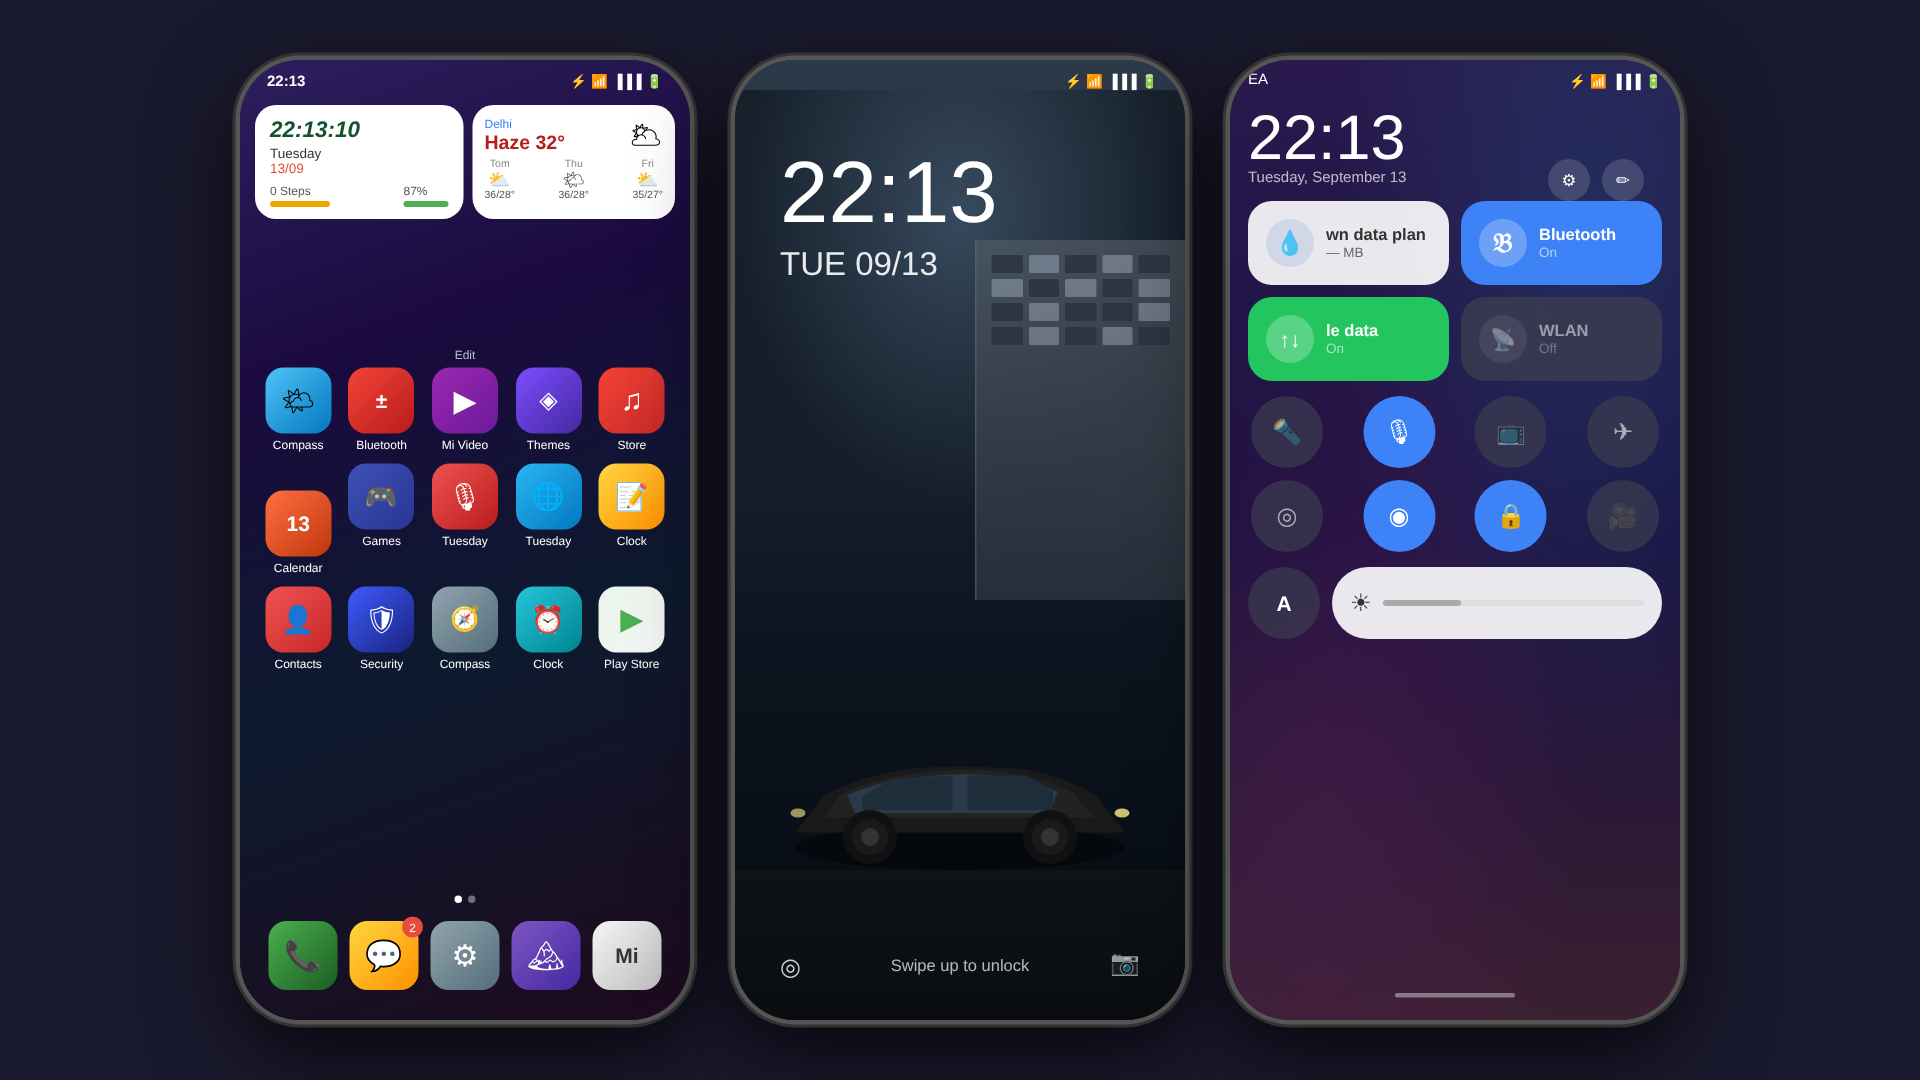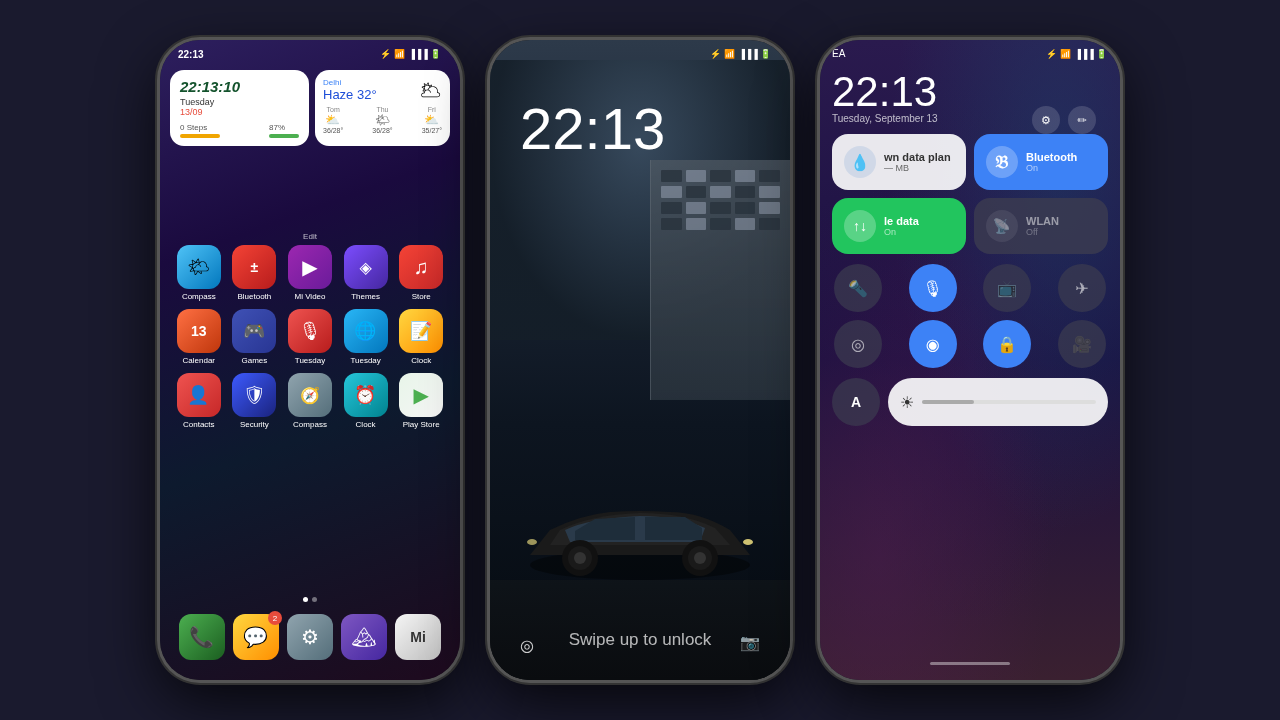--- a/index.html
+++ b/index.html
@@ -138,22 +138,22 @@
     }
 
     .weather-widget .haze {
       font-size: 9px;
       color: #333;
       font-weight: bold;
     }
 
     .weather-widget .temp-main {
       font-size: 13px;
-      font-weight: normal;
-      color: #1d4ed8;
+      font-weight: bold;
+      color: #b91c1c;
     }
 
     .weather-forecast {
       display: flex;
       justify-content: space-between;
       margin-top: 4px;
     }
 
     .forecast-day {
       text-align: center;
@@ -203,21 +203,21 @@
       font-size: 8px;
       color: white;
       text-align: center;
     }
 
     .icon-weather { background: linear-gradient(135deg, #4fc3f7, #0277bd); }
     .icon-calculator { background: linear-gradient(135deg, #f44336, #b71c1c); }
     .icon-mivideo { background: linear-gradient(135deg, #9c27b0, #6a1b9a); }
     .icon-themes { background: linear-gradient(135deg, #7c4dff, #4527a0); }
     .icon-music { background: linear-gradient(135deg, #f44336, #c62828); }
-    .icon-calendar { background: linear-gradient(135deg, #ff7043, #bf360c); }
+    .icon-calendar { background: linear-gradient(135deg, #ff7043, #bf360c); margin-top: 18px; }
     .icon-games { background: linear-gradient(135deg, #3f51b5, #283593); }
     .icon-recorder { background: linear-gradient(135deg, #ef5350, #b71c1c); }
     .icon-browser { background: linear-gradient(135deg, #29b6f6, #0277bd); }
     .icon-notes { background: linear-gradient(135deg, #ffd740, #ff8f00); }
     .icon-contacts { background: linear-gradient(135deg, #ef5350, #c62828); }
     .icon-security { background: linear-gradient(135deg, #3d5afe, #1a237e); }
     .icon-compass { background: linear-gradient(135deg, #90a4ae, #546e7a); }
     .icon-clock { background: linear-gradient(135deg, #26c6da, #00838f); }
     .icon-playstore { background: linear-gradient(135deg, #e8f5e9, #f5f5f5); }
 
@@ -335,21 +335,21 @@
       margin-top: 5px;
     }
 
     .swipe-text {
       position: absolute;
       bottom: 30px;
       left: 0;
       right: 0;
       text-align: center;
       color: rgba(255,255,255,0.7);
-      font-size: 17px;
+      font-size: 11px;
     }
 
     .lock-camera-icon {
       position: absolute;
       bottom: 28px;
       right: 30px;
       color: white;
       font-size: 16px;
       opacity: 0.8;
     }
@@ -910,20 +910,21 @@
     <div class="status-icons">
       <span>⚡</span>
       <span>📶</span>
       <span>▐▐▐</span>
       <span>🔋</span>
     </div>
   </div>
 
   <div class="lock-time">
     <div class="big-time">22:13</div>
+    <div class="day-date-lock">TUE 09/13</div>
   </div>
 
   <div class="swipe-text">Swipe up to unlock</div>
   <div class="lock-home-icon">◎</div>
   <div class="lock-camera-icon">📷</div>
 </div>
 
 <div class="phone phone3">
   <div class="control-bg"></div>
   <div class="control-blur-top"></div>

